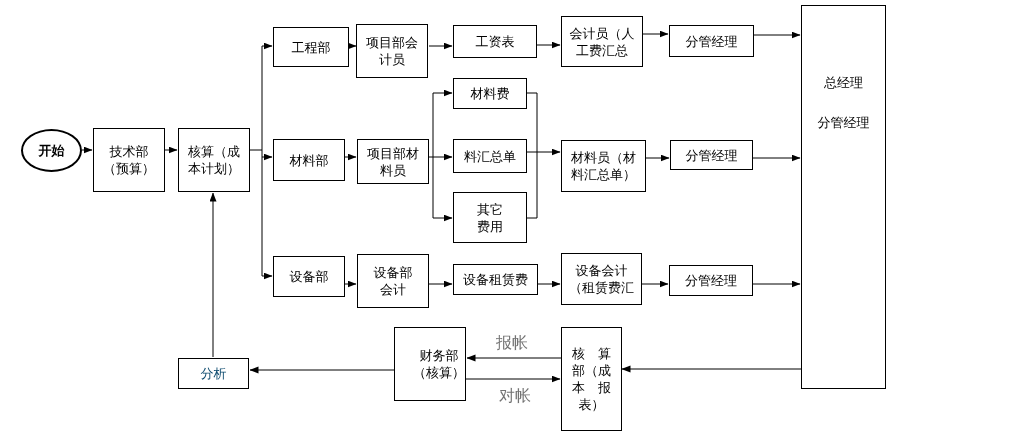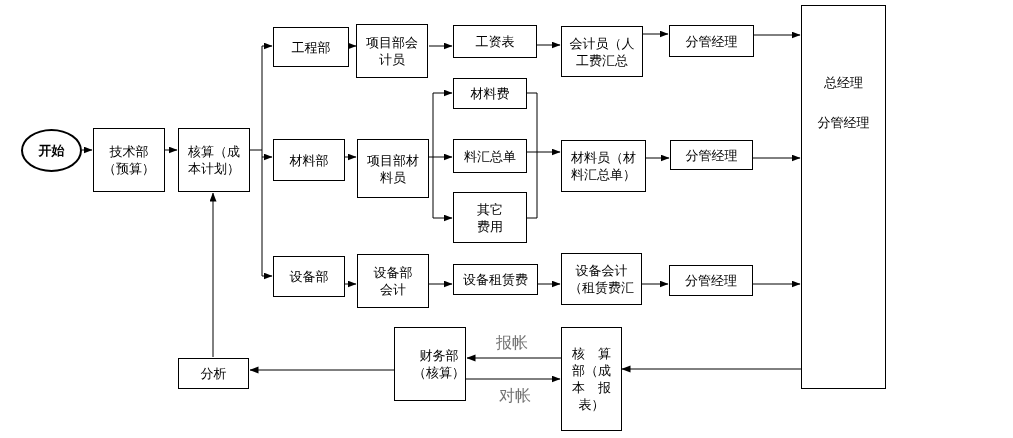--- a/index.html
+++ b/index.html
@@ -66,44 +66,44 @@
 
 <div class="node ellipse" style="left: 21px; top: 129px; width: 61px; height: 43px; color: rgb(0, 0, 0);">开始</div>
     <div class="node rect" style="left: 93px; top: 128px; width: 72px; height: 64px; color: rgb(0, 0, 0);">技术部
 （预算）</div>
     <div class="node rect" style="left: 178px; top: 128px; width: 72px; height: 64px; color: rgb(0, 0, 0);">核算（成
 本计划）</div>
     <div class="node rect" style="left: 273px; top: 27px; width: 76px; height: 40px; color: rgb(0, 0, 0);">工程部</div>
     <div class="node rect" style="left: 356px; top: 24px; width: 72px; height: 54px; color: rgb(0, 0, 0);">项目部会
 计员</div>
     <div class="node rect" style="left: 453px; top: 25px; width: 84px; height: 33px; color: rgb(0, 0, 0);">工资表</div>
-    <div class="node rect" style="left: 561px; top: 16px; width: 82px; height: 51px; color: rgb(0, 0, 0); margin-top: 10px;">会计员（人
+    <div class="node rect" style="left: 561px; top: 16px; width: 82px; height: 51px; color: rgb(0, 0, 0);">会计员（人
 工费汇总</div>
     <div class="node rect" style="left: 669px; top: 25px; width: 85px; height: 32px; color: rgb(0, 0, 0);">分管经理</div>
     <div class="node rect" style="left: 273px; top: 139px; width: 72px; height: 42px; color: rgb(0, 0, 0);">材料部</div>
-    <div class="node rect" style="left: 357px; top: 139px; width: 72px; height: 59px; color: rgb(0, 0, 0);">项目部材
+    <div class="node rect" style="left: 357px; top: 139px; width: 72px; height: 45px; color: rgb(0, 0, 0);">项目部材
 料员</div>
     <div class="node rect" style="left: 453px; top: 78px; width: 74px; height: 31px; color: rgb(0, 0, 0);">材料费</div>
     <div class="node rect" style="left: 453px; top: 139px; width: 74px; height: 34px; color: rgb(0, 0, 0);">料汇总单</div>
     <div class="node rect" style="left: 453px; top: 192px; width: 74px; height: 51px; color: rgb(0, 0, 0);">其它
 费用</div>
     <div class="node rect" style="left: 561px; top: 140px; width: 85px; height: 52px; color: rgb(0, 0, 0);">材料员（材
 料汇总单）</div>
     <div class="node rect" style="left: 670px; top: 140px; width: 83px; height: 30px; color: rgb(0, 0, 0);">分管经理</div>
     <div class="node rect" style="left: 273px; top: 256px; width: 72px; height: 41px; color: rgb(0, 0, 0);">设备部</div>
     <div class="node rect" style="left: 357px; top: 254px; width: 72px; height: 54px; color: rgb(0, 0, 0);">设备部
 会计</div>
     <div class="node rect" style="left: 453px; top: 264px; width: 85px; height: 31px; color: rgb(0, 0, 0);">设备租赁费</div>
     <div class="node rect" style="left: 561px; top: 253px; width: 81px; height: 52px; color: rgb(0, 0, 0);">设备会计
 （租赁费汇</div>
     <div class="node rect" style="left: 669px; top: 265px; width: 84px; height: 31px; color: rgb(0, 0, 0);">分管经理</div>
     <div class="node rect-top" style="left: 801px; top: 5px; width: 85px; height: 384px; color: rgb(0, 0, 0);">总经理
 
 分管经理</div>
-    <div class="node rect" style="left: 178px; top: 358px; width: 71px; height: 31px; color: #000000;">分析</div>
+    <div class="node rect" style="left: 178px; top: 358px; width: 71px; height: 31px; color: #0c4a6e;">分析</div>
     <div class="node rect" style="left: 394px; top: 327px; width: 72px; height: 74px; color: rgb(0, 0, 0); padding-left: 18px;">财务部
 （核算）</div>
     <div class="node rect" style="left: 561px; top: 327px; width: 61px; height: 104px; color: rgb(0, 0, 0);">核　算
 部（成
 本　报
 表）</div>
     <div class="edge-label" style="left: 512px; top: 342px;">报帐</div>
     <div class="edge-label" style="left: 515px; top: 395px;">对帐</div>
   </div>
 

